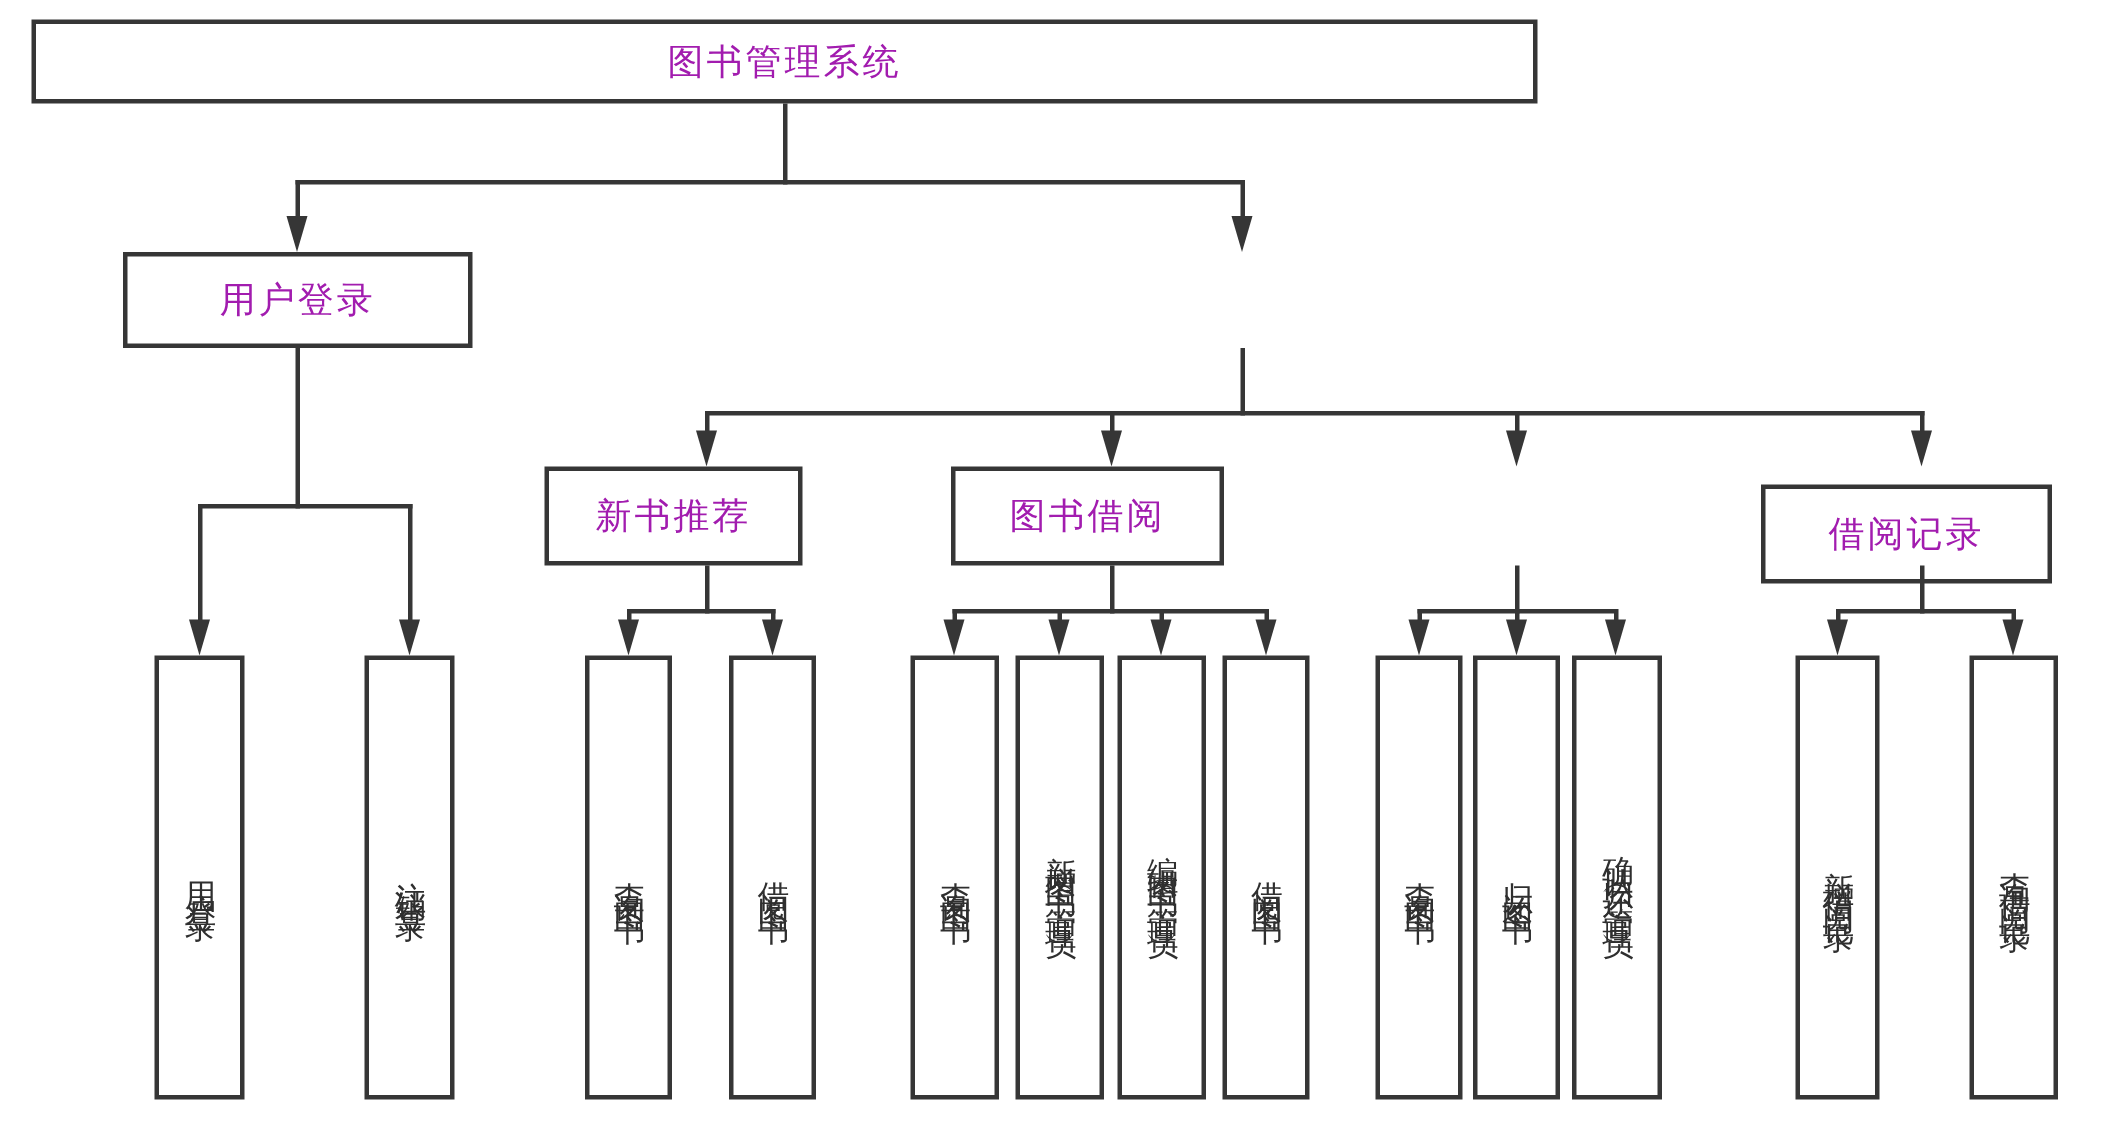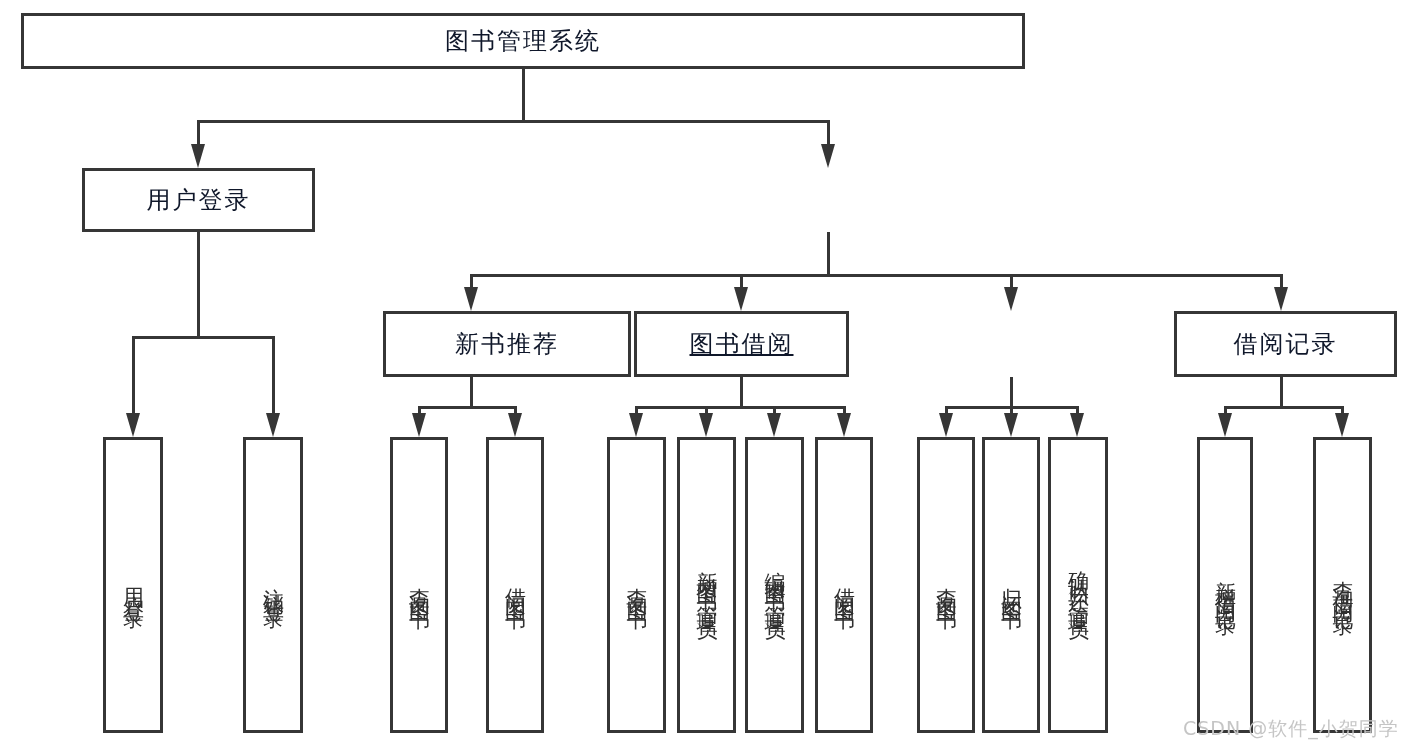--- a/index.html
+++ b/index.html
@@ -9,21 +9,21 @@
     background:#ffffff;
     font-family:"DejaVu Sans","Liberation Sans",sans-serif;
     overflow:hidden;
   }
   .hbox{
     position:absolute;
     box-sizing:border-box;
     background:#ffffff;
     border:3px solid #363636;
     display:flex;align-items:center;justify-content:center;
-    font-size:24px;color:#0f172a;letter-spacing:2px;
+    font-size:24px;color:#a21caf;letter-spacing:2px;
     white-space:nowrap;
   }
   .vbox{
     position:absolute;
     box-sizing:border-box;
     top:437px;height:296px;
     background:#ffffff;
     border:3px solid #363636;
     display:flex;align-items:center;justify-content:center;
     writing-mode:vertical-rl;text-orientation:mixed;
@@ -45,23 +45,23 @@
 </style>
 </head>
 <body>
 
 <div id="stage">
 
   <div class="hbox" style="left:21px;top:13px;width:1004px;height:56px;">图书管理系统</div>
 
   <div class="hbox" style="left:82px;top:168px;width:233px;height:64px;">用户登录</div>
 
-  <div class="hbox" style="left:383px;top:311px;width:248px;height:66px;">新书推荐</div>
-  <div class="hbox" style="left:634px;top:311px;width:215px;height:66px;text-decoration:underline;">图书借阅</div>
-  <div class="hbox" style="left:1174px;top:311px;width:223px;height:66px;">借阅记录</div>
+  <div class="hbox" style="left:363px;top:311px;width:172px;height:66px;">新书推荐</div>
+  <div class="hbox" style="left:634px;top:311px;width:182px;height:66px;">图书借阅</div>
+  <div class="hbox" style="left:1174px;top:323px;width:194px;height:66px;">借阅记录</div>
 
   <div class="vbox" style="left:103px;width:60px;">用户登录</div>
   <div class="vbox" style="left:243px;width:60px;">注销登录</div>
 
   <div class="vbox" style="left:390px;width:58px;">查询图书</div>
   <div class="vbox" style="left:486px;width:58px;">借阅图书</div>
 
   <div class="vbox" style="left:607px;width:59px;">查询图书</div>
   <div class="vbox" style="left:677px;width:59px;">新增图书（管理员）</div>
   <div class="vbox" style="left:745px;width:59px;">编辑图书（管理员）</div>
@@ -126,15 +126,14 @@
   <div class="vline" style="left:1076px;top:406px;height:10px;"></div>
   <div class="ahead" style="left:1070px;top:413px;"></div>
 
   <div class="vline" style="left:1280px;top:377px;height:32px;"></div>
   <div class="hline" style="left:1224px;top:406px;width:120px;"></div>
   <div class="vline" style="left:1224px;top:406px;height:10px;"></div>
   <div class="ahead" style="left:1218px;top:413px;"></div>
   <div class="vline" style="left:1341px;top:406px;height:10px;"></div>
   <div class="ahead" style="left:1335px;top:413px;"></div>
 
-  <div class="watermark">CSDN @软件_小贺同学</div>
 
 </div>
 
 </body></html>

